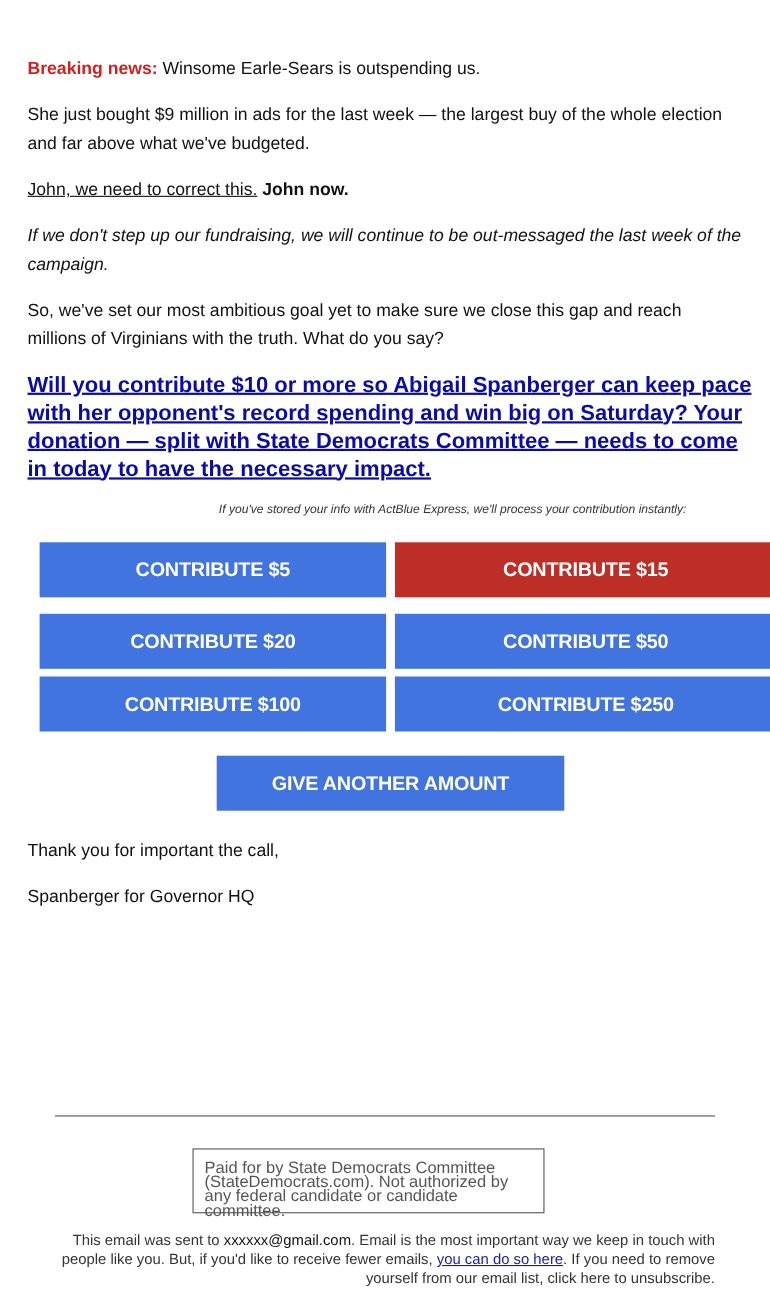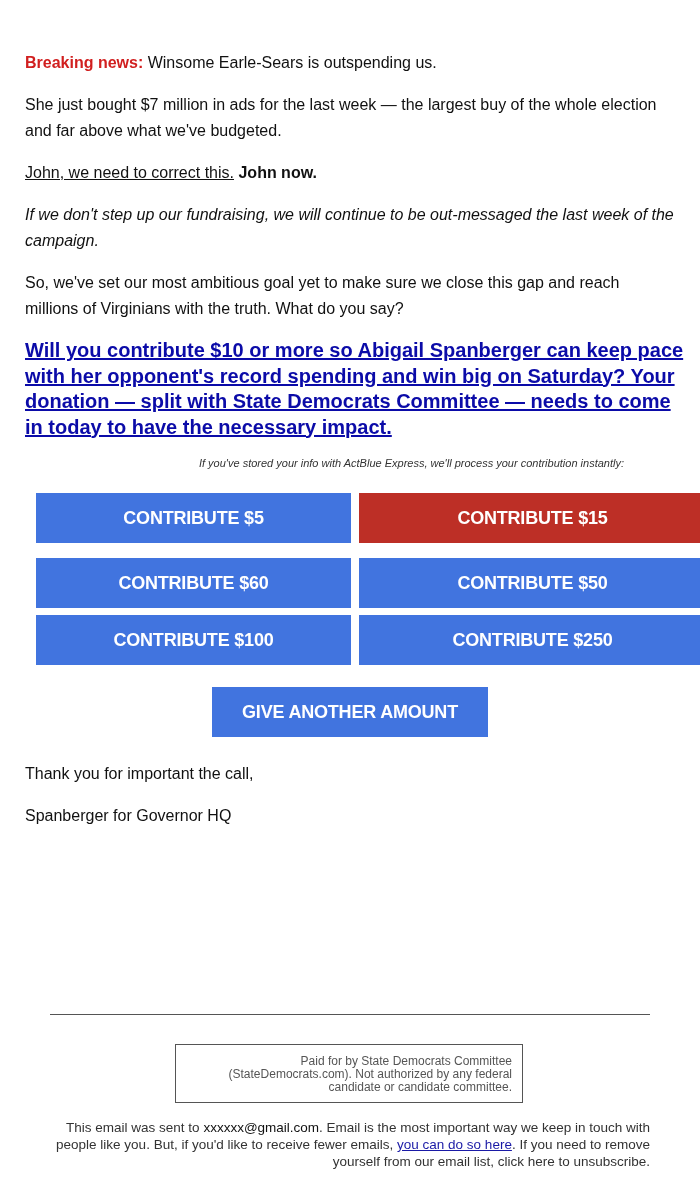--- a/index.html
+++ b/index.html
@@ -67,21 +67,21 @@
       background: #4174df;
       letter-spacing: -0.2px;
       cursor: pointer;
     }
     .btn.red { background: #bd2f26; }
     .btn-l { left: 36px; width: 315px; }
     .btn-r { left: 359px; width: 347px; }
     .row1 { top: 493px; }
     .row2 { top: 558px; }
     .row3 { top: 615px; }
-    .btn-other { left: 212px; width: 276px; top: 687px; }
+    .btn-other { left: 197px; width: 316px; top: 687px; }
 
     .closing {
       position: absolute;
       left: 25px;
       font-size: 16px;
       line-height: 20px;
       color: #111111;
     }
     .closing.thanks { top: 764px; }
     .closing.sig { top: 806px; }
@@ -91,26 +91,26 @@
       left: 50px;
       top: 1014px;
       width: 600px;
       height: 0;
       border-top: 1px solid #555555;
     }
     .disclaimer {
       position: absolute;
       left: 175px;
       top: 1044px;
-      width: 348px;
+      width: 320px;
       height: 59px;
       border: 1px solid #555555;
       box-sizing: border-box;
-      text-align: right;
-      font-size: 12px;
+      text-align: left;
+      font-size: 15px;
       line-height: 13px;
       color: #555555;
       padding-top: 10px;
       padding-left: 10px;
       padding-right: 10px;
     }
     .footer {
       position: absolute;
       left: 50px;
       top: 1119px;
@@ -125,36 +125,36 @@
       color: #1a1aa6;
       text-decoration: underline;
     }
   </style>
 </head>
 <body>
 
 <div class="content">
   <p class="p-breaking"><span class="breaking-label">Breaking news:</span><span> Winsome Earle-Sears is outspending us.</span></p>
 
-  <p class="p-ads">She just bought $7 million in ads for the last week — the largest buy of the whole election and far above what we've budgeted.</p>
+  <p class="p-ads">She just bought $9 million in ads for the last week — the largest buy of the whole election and far above what we've budgeted.</p>
 
   <p class="p-correct"><span class="underline">John, we need to correct this.</span> <span class="bold">John now.</span></p>
 
   <p class="p-italic">If we don't step up our fundraising, we will continue to be out-messaged the last week of the campaign.</p>
 
   <p class="p-goal">So, we've set our most ambitious goal yet to make sure we close this gap and reach millions of Virginians with the truth. What do you say?</p>
 </div>
 
 <a class="headline">Will you contribute $10 or more so Abigail Spanberger can keep pace with her opponent's record spending and win big on Saturday? Your donation — split with State Democrats Committee — needs to come in today to have the necessary impact.</a>
 
 <div class="express-note">If you've stored your info with ActBlue Express, we'll process your contribution instantly:</div>
 
 <div class="btn btn-l row1">CONTRIBUTE $5</div>
 <div class="btn btn-r row1 red">CONTRIBUTE $15</div>
-<div class="btn btn-l row2">CONTRIBUTE $60</div>
+<div class="btn btn-l row2">CONTRIBUTE $20</div>
 <div class="btn btn-r row2">CONTRIBUTE $50</div>
 <div class="btn btn-l row3">CONTRIBUTE $100</div>
 <div class="btn btn-r row3">CONTRIBUTE $250</div>
 <div class="btn btn-other">GIVE ANOTHER AMOUNT</div>
 
 <div class="closing thanks">Thank you for important the call,</div>
 <div class="closing sig">Spanberger for Governor HQ</div>
 
 <div class="hr"></div>
 

